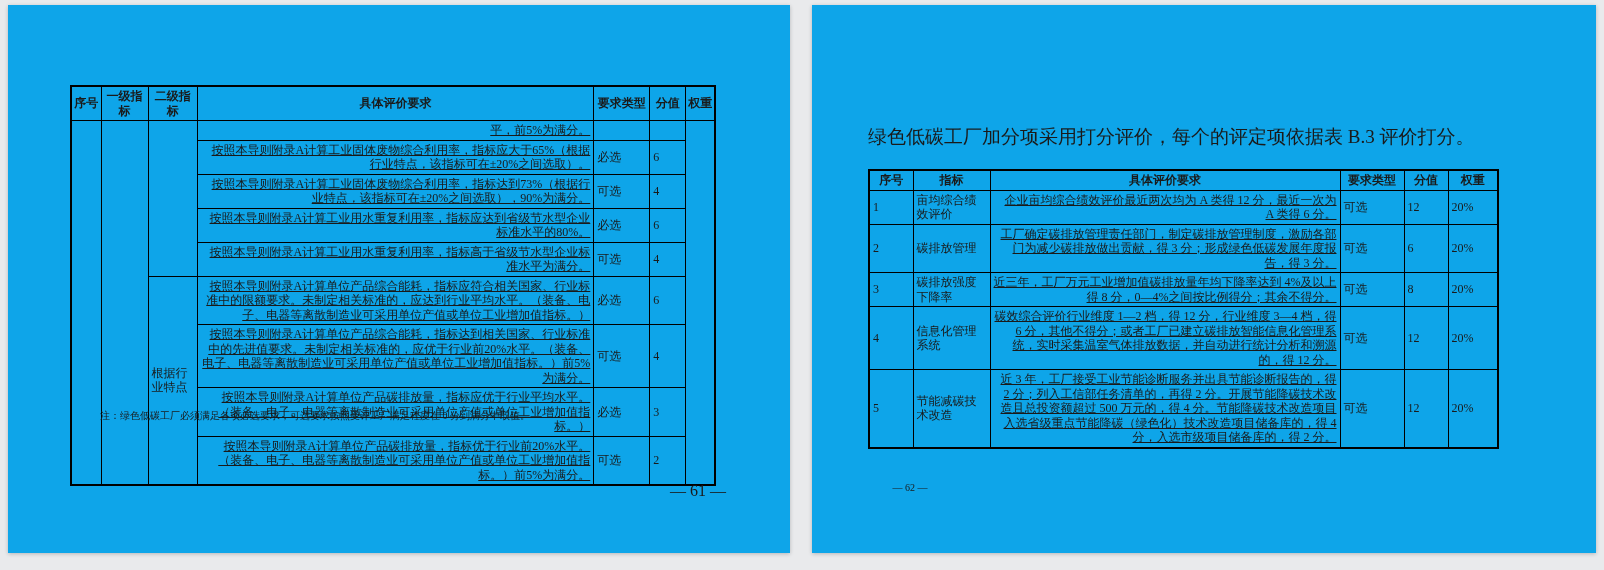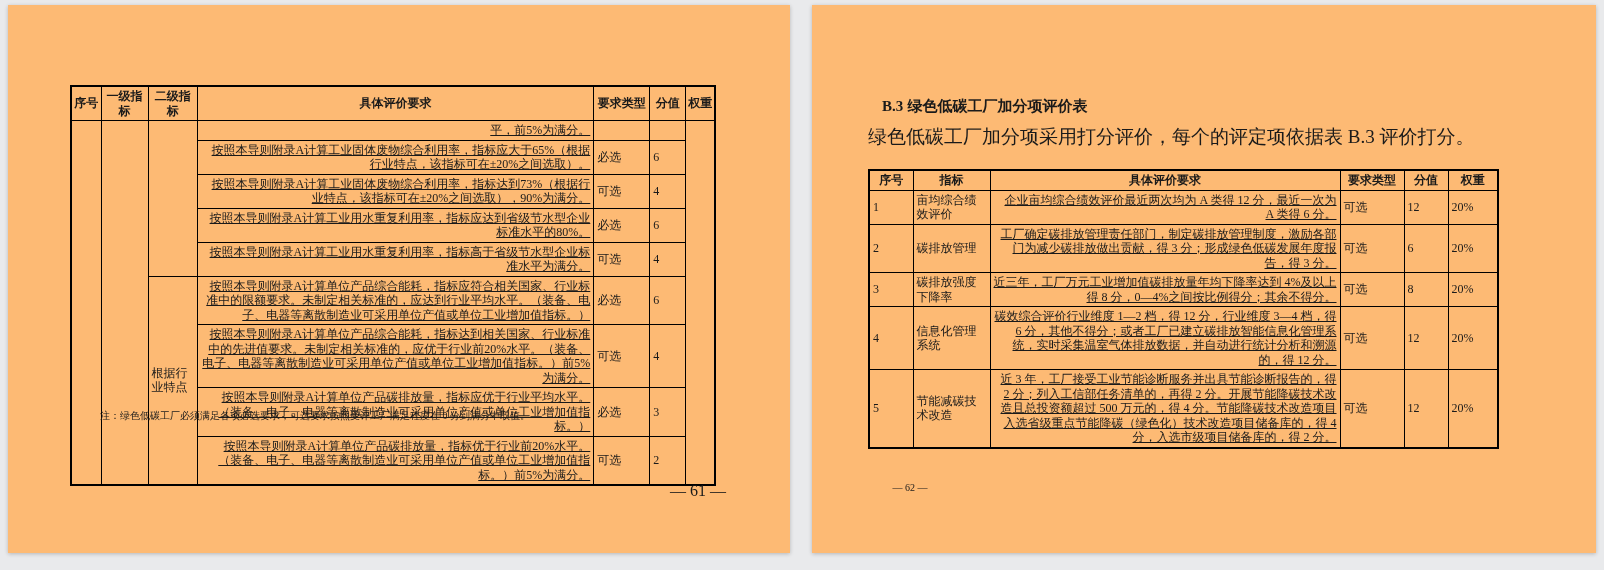--- a/index.html
+++ b/index.html
@@ -7,21 +7,21 @@
     width: 1604px; height: 570px;
     background: #e9eaec;
     overflow: hidden;
     font-family: "Liberation Serif", "DejaVu Serif", serif;
     color: #1a1a1a;
   }
   .page {
     position: absolute;
     top: 5px;
     height: 548px;
-    background: #fdba74;
+    background: #0ea5e9;
     box-shadow: 0 1px 4px rgba(0,0,0,0.22);
   }
   .page-left  { left: 8px;   width: 782px; }
   .page-right { left: 812px; width: 784px; }
 
   table.doc {
     border-collapse: collapse;
     table-layout: fixed;
     border: 2px solid #000;
   }
@@ -152,24 +152,20 @@
       </tr>
     </tbody>
   </table>
 
   <div class="l-note">注：绿色低碳工厂必须满足各项必选要求，可选要求按照受评工厂满足程度在 0 分到满分中取值。</div>
   <div class="l-pagenum">— 61 —</div>
 </div>
 
 <div class="page page-right">
 
-  <div class="r-heading">
-    <span class="hnum">B.3</span>
-    <span>绿色低碳工厂加分项评价表</span>
-  </div>
 
   <div class="r-para">绿色低碳工厂加分项采用打分评价，每个的评定项依据表 B.3 评价打分。</div>
 
 
   <table class="doc r-table">
     <colgroup>
       <col style="width:44px">
         <col style="width:77px">
         <col style="width:350px">
       <col style="width:64px">

